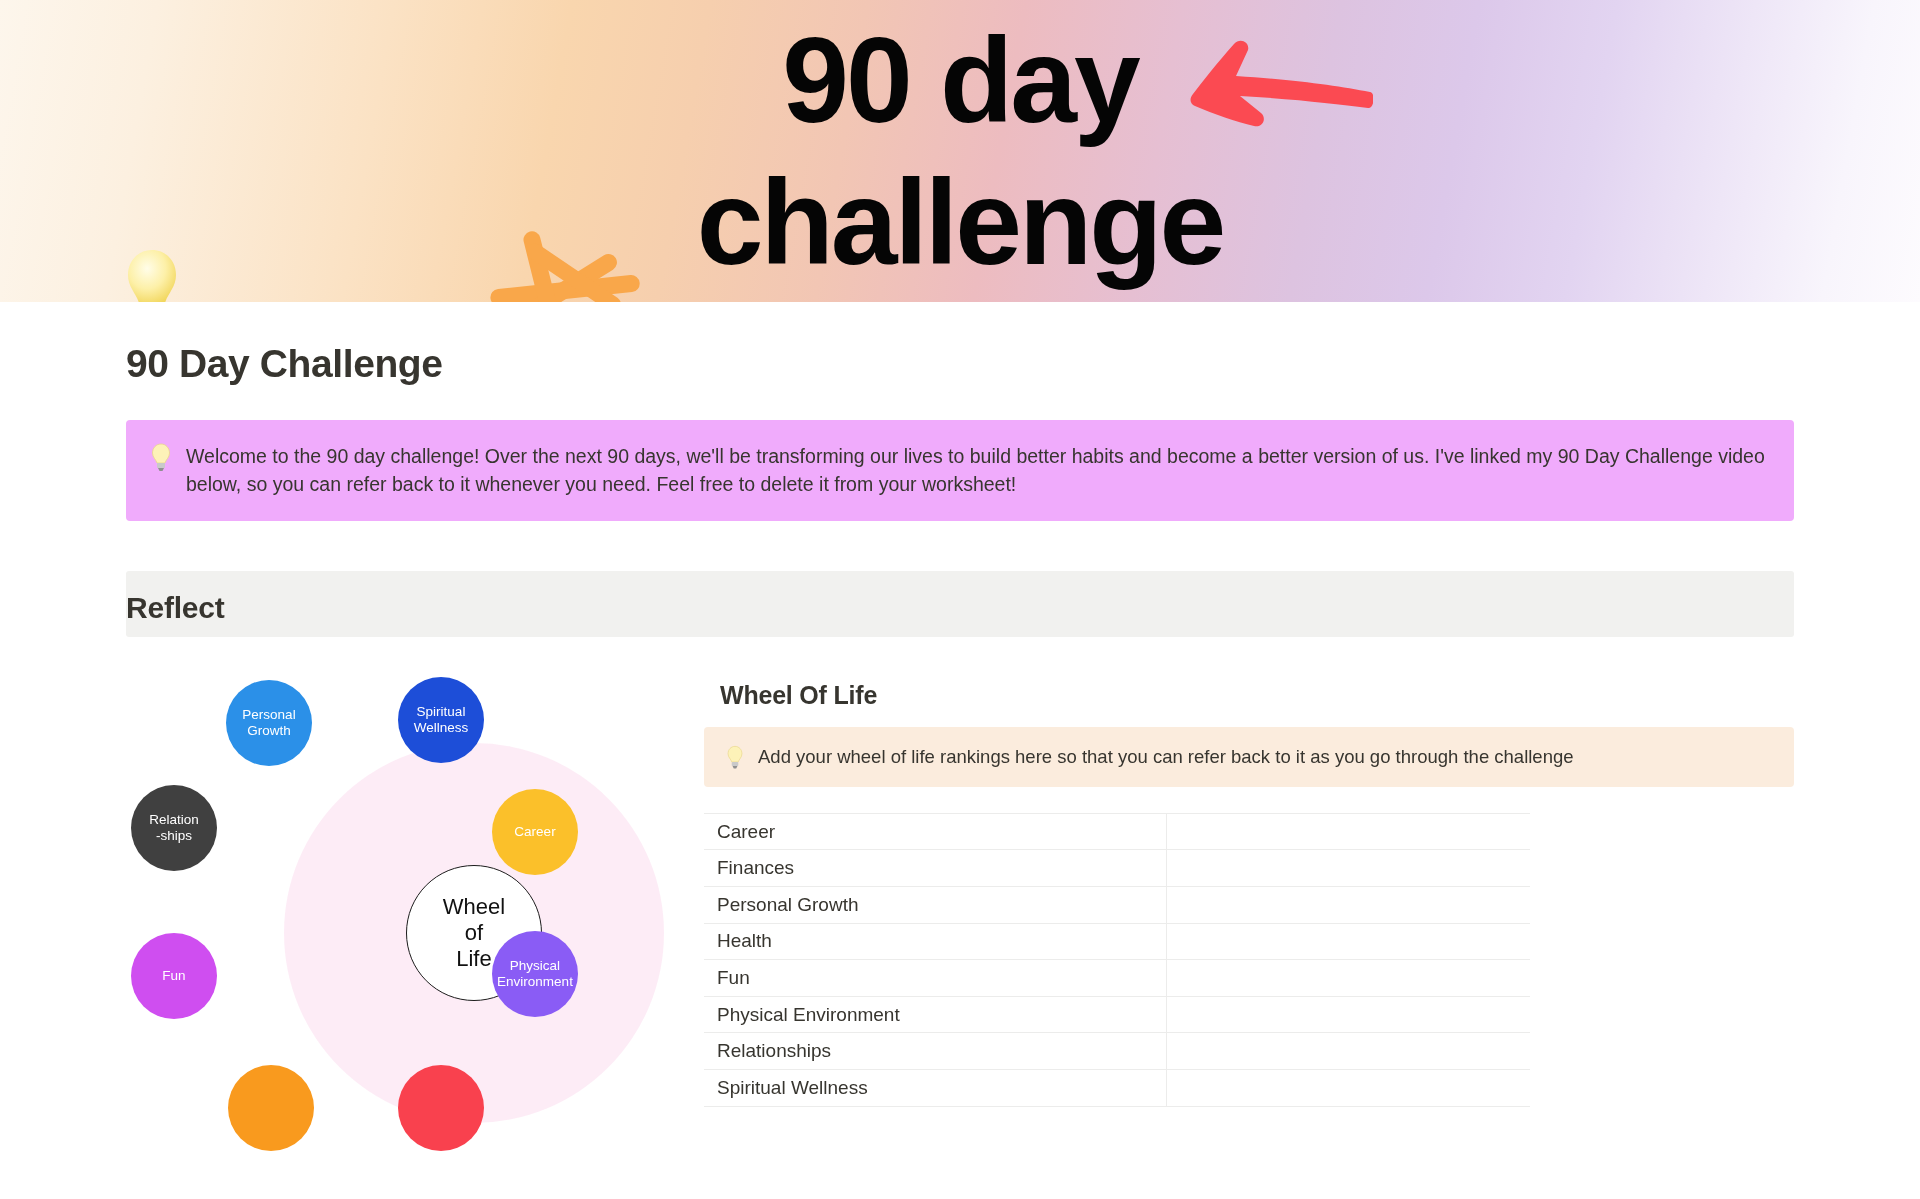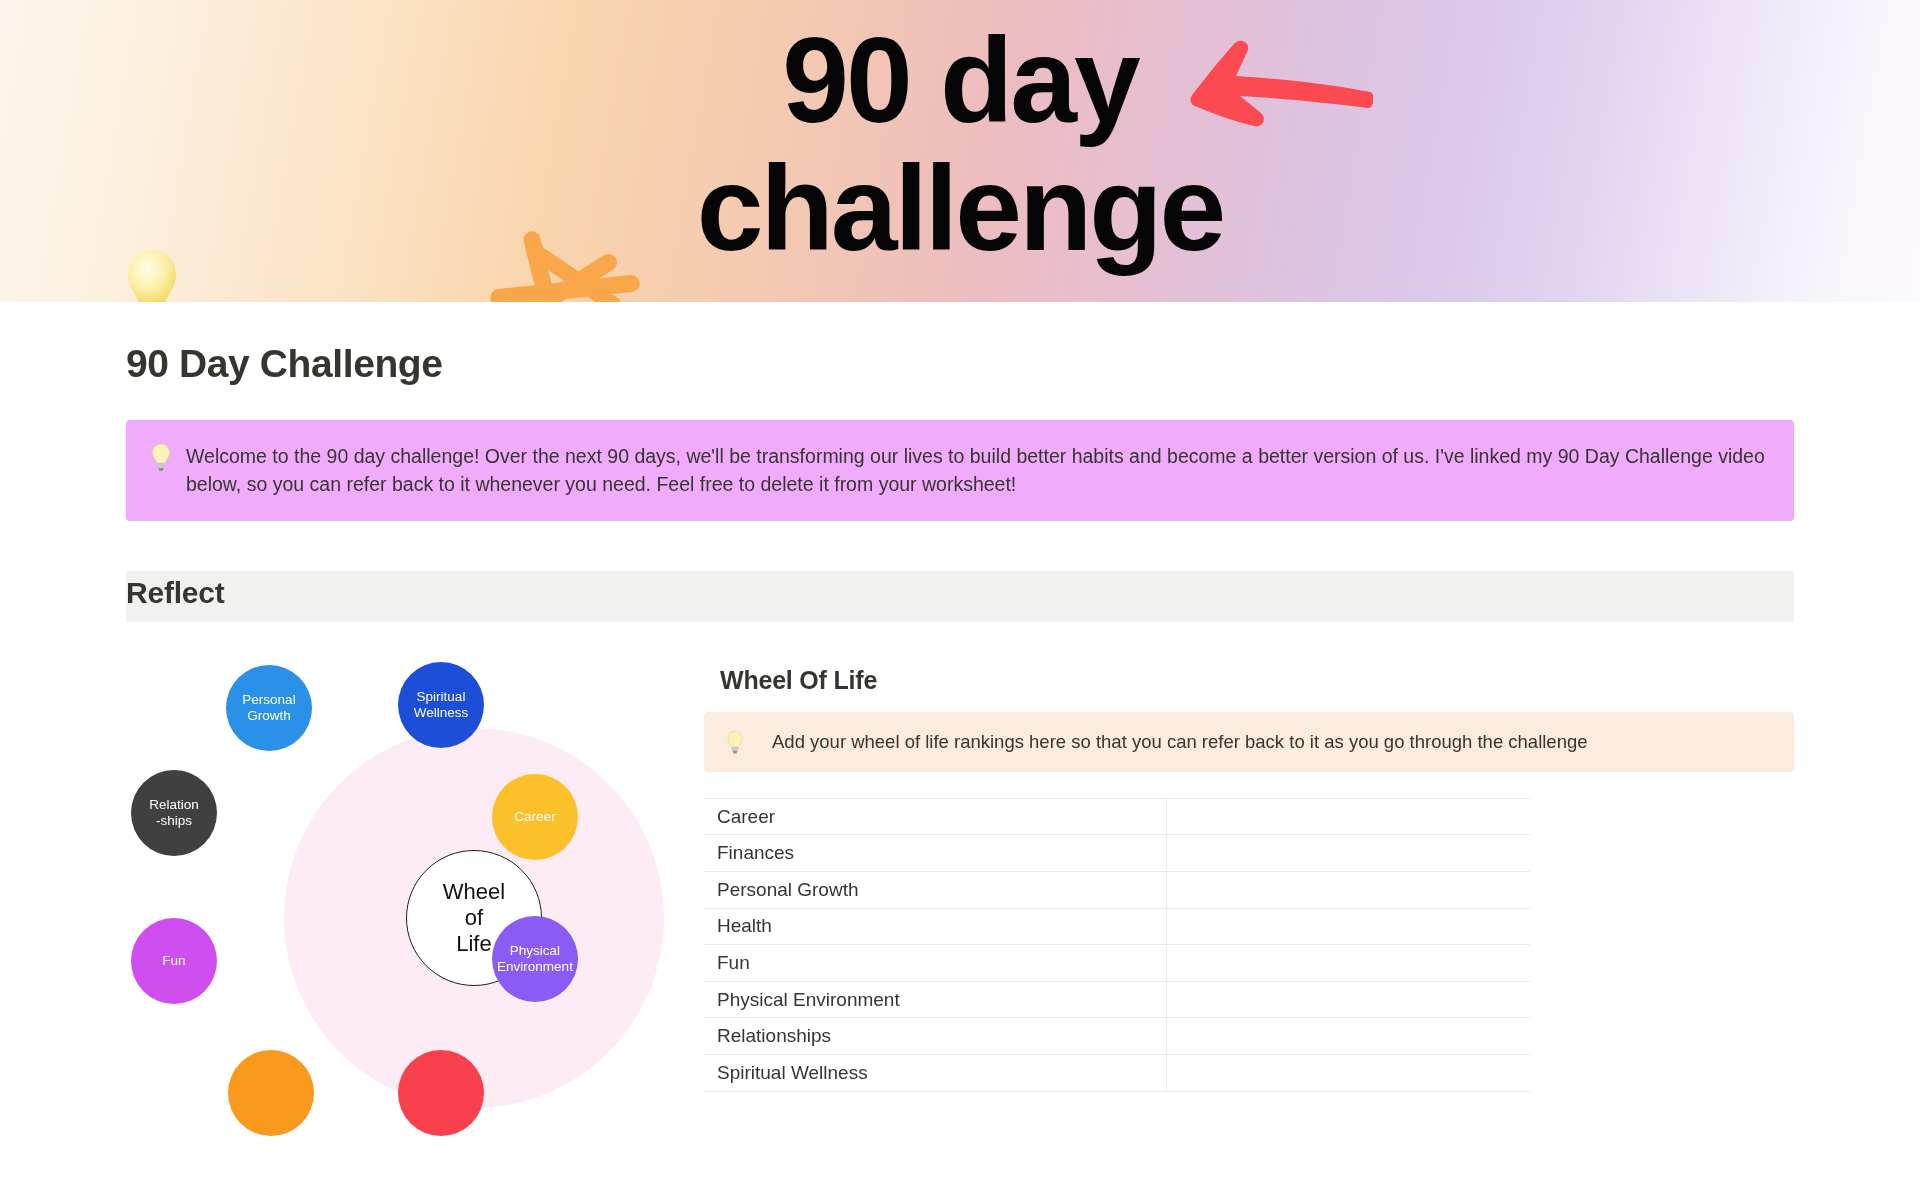--- a/index.html
+++ b/index.html
@@ -42,21 +42,21 @@
     text-align: center;
     font-family: "Liberation Sans", sans-serif;
     font-weight: 700;
     font-size: 120px;
     line-height: 1.0;
     letter-spacing: -3px;
     color: #050505;
     pointer-events: none;
   }
   #banner-title .l1 { display:block; }
-  #banner-title .l2 { display:block; margin-top: 8px; }
+  #banner-title .l2 { display:block; margin-top: 22px; }
 
   .red-arrow {
     position: absolute;
     left: 1188px; top: 36px;
     width: 185px; height: 92px;
   }
   .orange-star {
     position: absolute;
     left: 483px; top: 220px;
     width: 170px; height: 130px;
@@ -103,21 +103,21 @@
     font-size: 19.5px;
     line-height: 1.46;
     color: #37352f;
     max-width: 1580px;
   }
 
   .section-header {
     margin: 50px 126px 0 126px;
     background: #f1f1ef;
     border-radius: 3px;
-    padding: 5px 14px 12px 0px;
+    padding: 20px 14px 12px 0px;
   }
   .section-header h2 {
     margin: 0;
     font-size: 30px;
     font-weight: 700;
     color: #37352f;
     letter-spacing: -0.2px;
   }
 
   
@@ -191,21 +191,21 @@
     color: #37352f;
     letter-spacing: -0.2px;
   }
   .callout-sm {
     margin-top: 17px;
     background: #fbecdd;
     border-radius: 4px;
     padding: 17px 22px;
     display: flex;
     align-items: center;
-    gap: 28px;
+    gap: 14px;
   }
   .callout-sm .callout-icon { width: 18px; height: 24px; margin-top: 0; }
   .callout-sm .callout-text { font-size: 18.5px; line-height: 1.4; }
 
   table.ranks {
     margin-top: 26px;
     width: 826px;
     border-collapse: collapse;
     table-layout: fixed;
   }

